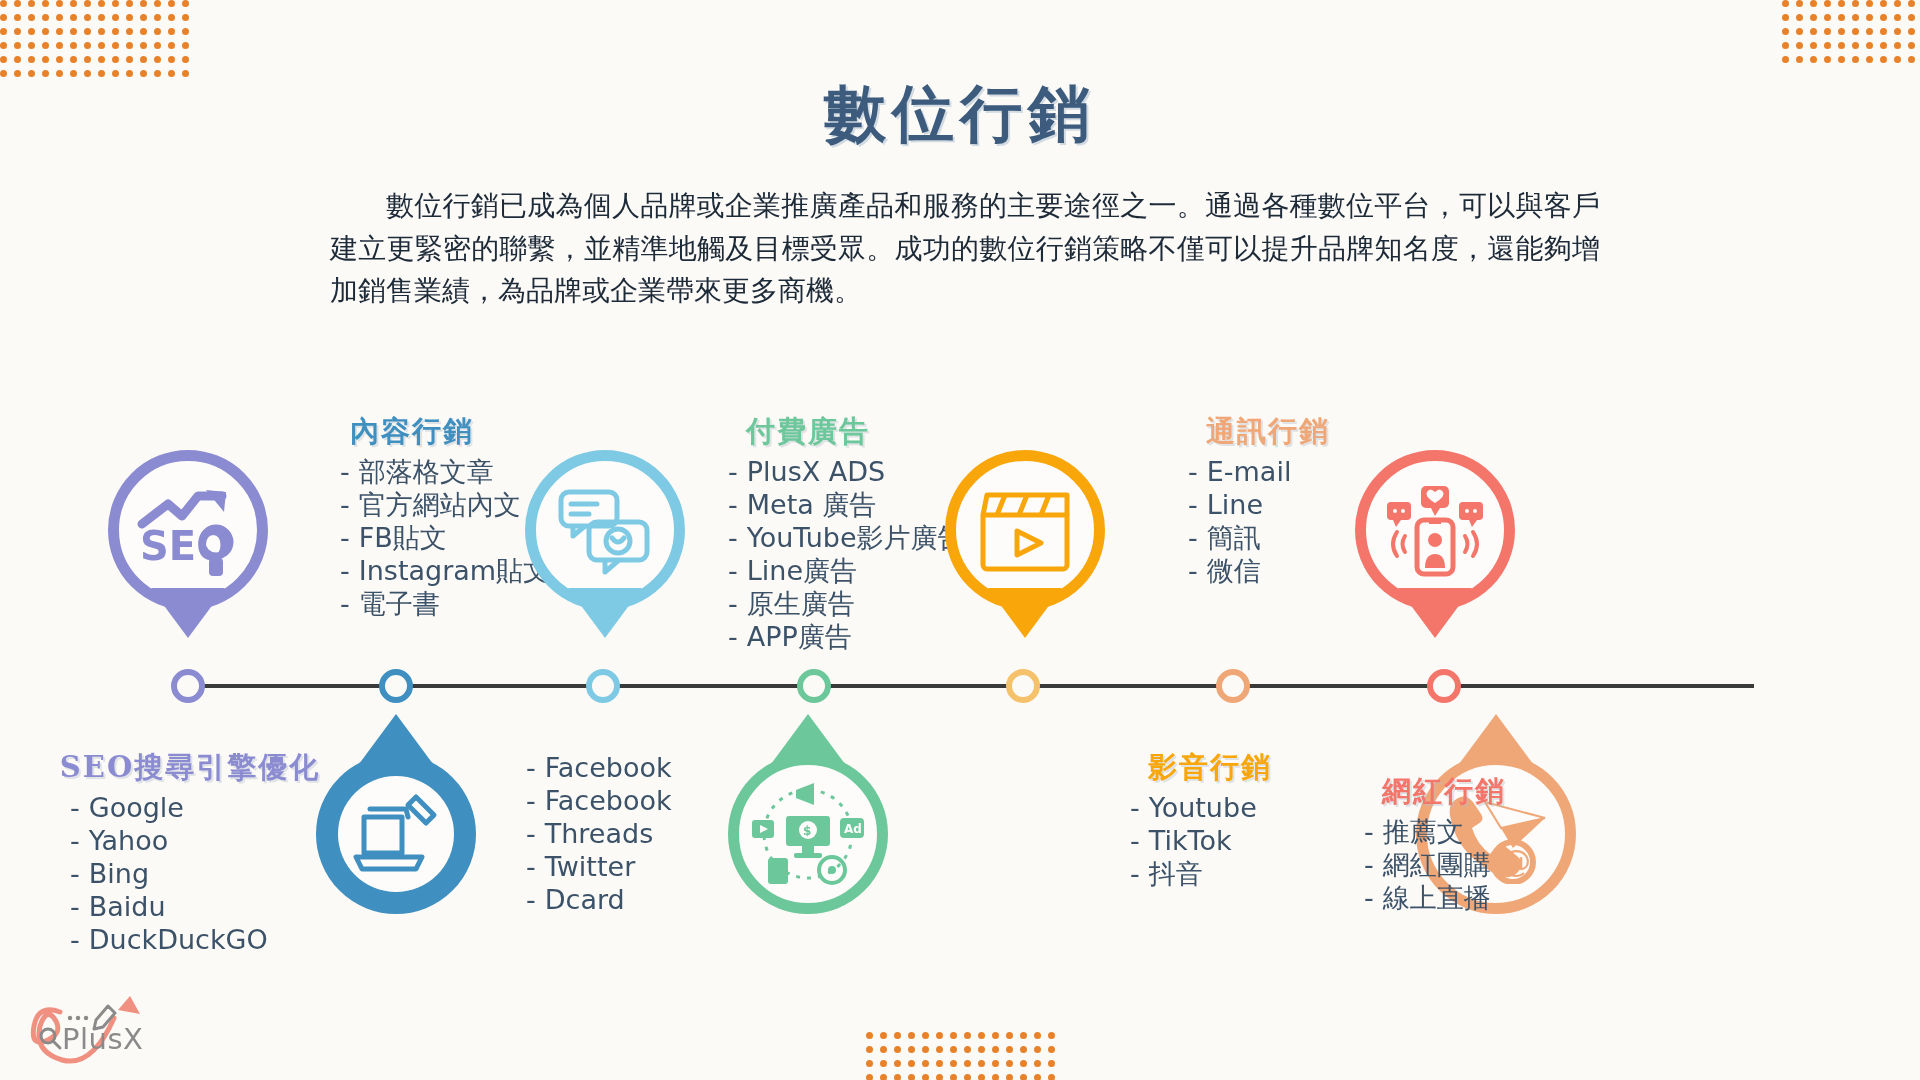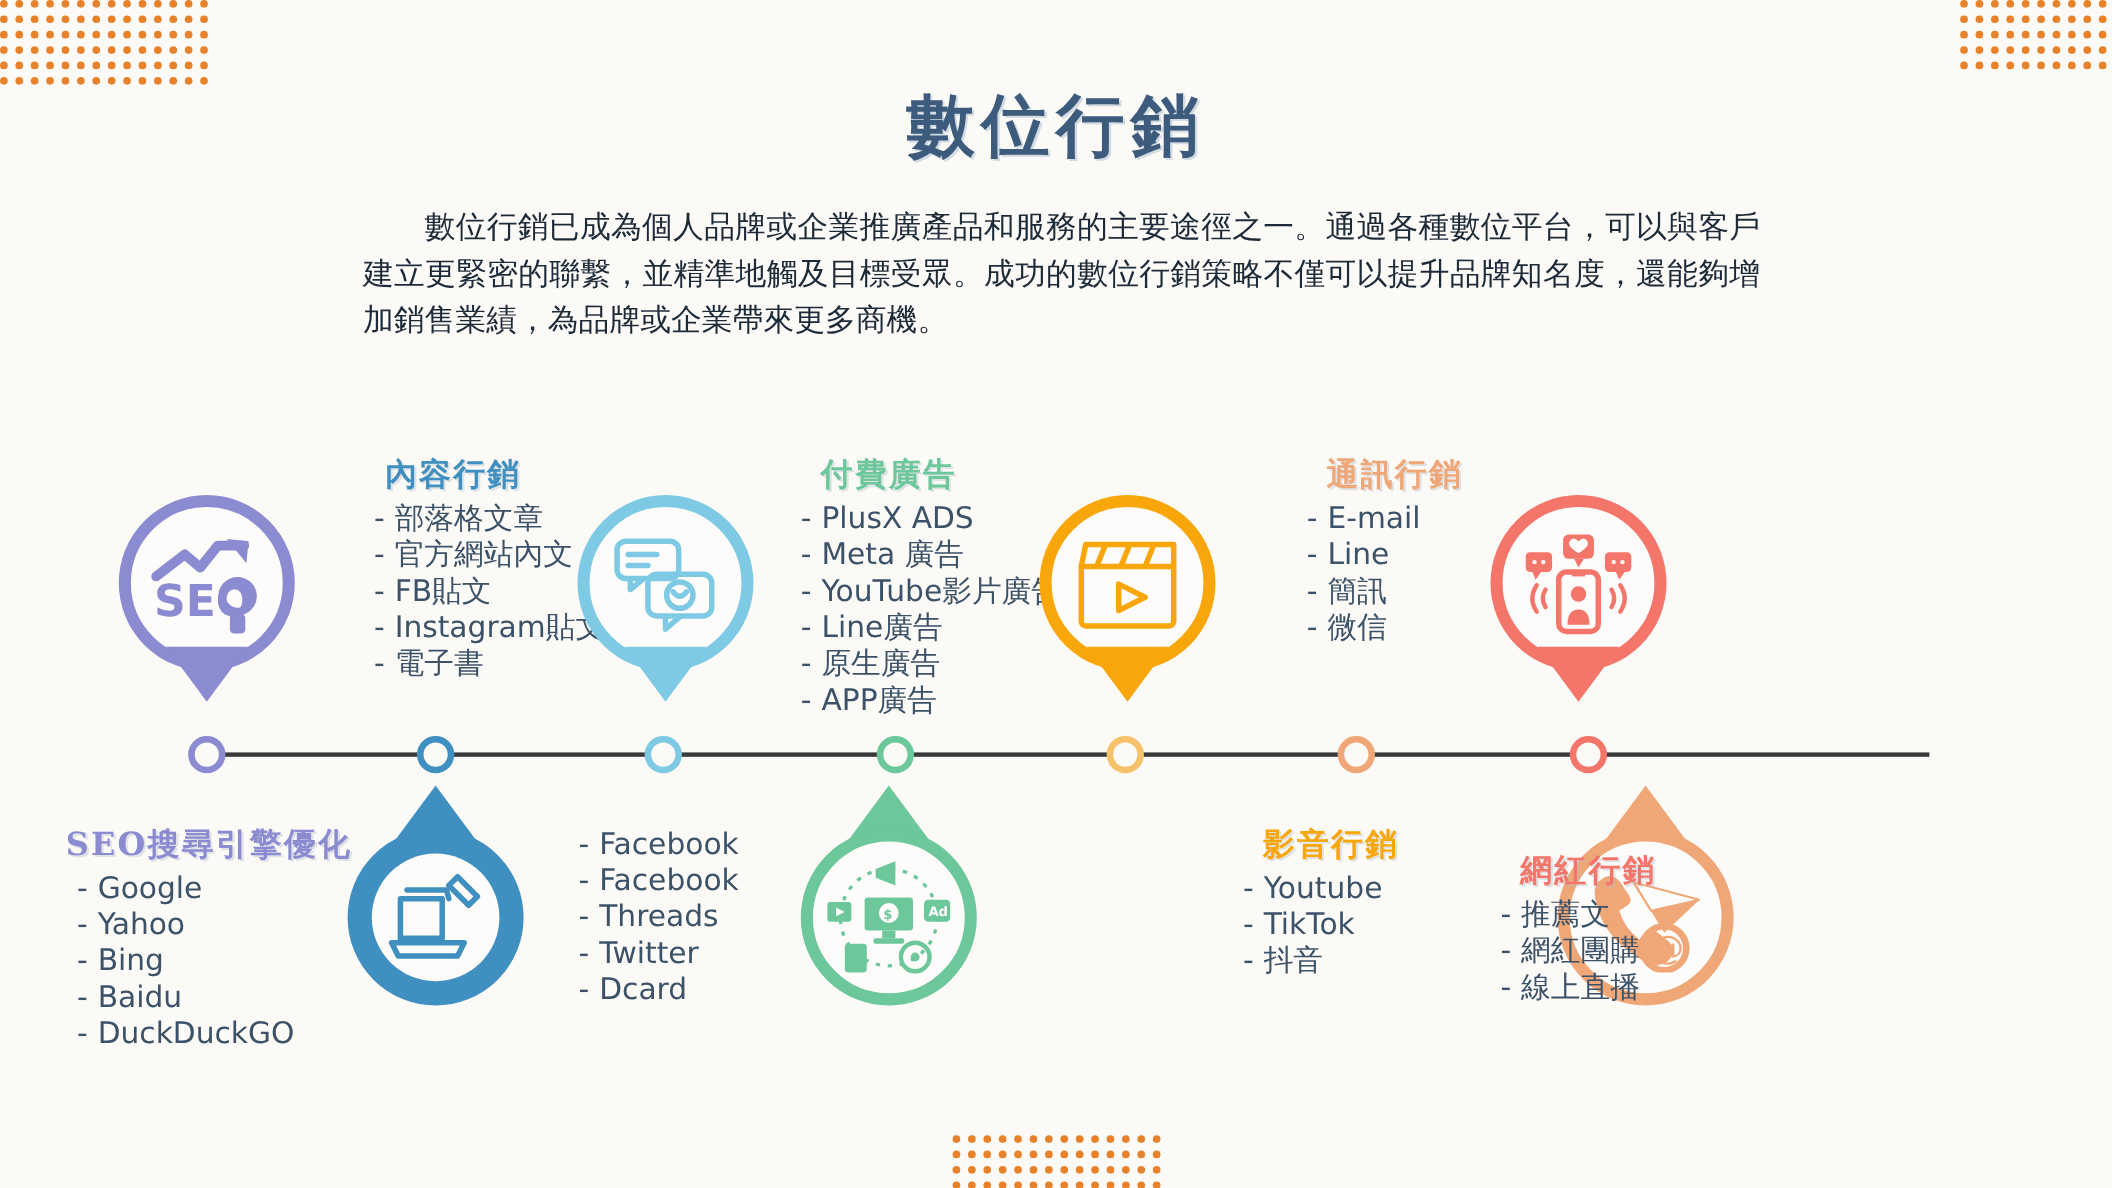--- a/index.html
+++ b/index.html
@@ -528,14 +528,27 @@
   </div>
   <div class="block indent" style="left:1338px; top:772px; width:280px">
     <div class="heading" style="color:#f4766b; padding-left:44px">網紅行銷</div>
     <ul style="padding-left:26px">
       <li><span class="dash">-</span><span>推薦文</span></li>
       <li><span class="dash">-</span><span>網紅團購</span></li>
       <li><span class="dash">-</span><span>線上直播</span></li>
     </ul>
   </div>
 
+  <div id="brand-logo">
+    <svg width="140" height="86" viewBox="0 0 140 86" fill="none">
+      <path d="M42 20 q-22 -8 -26 14 q-4 22 14 14 q16 -8 6 -22 q-8 -10 -14 8 q-6 26 22 34 q30 8 52 -42" stroke="#f09080" stroke-width="5" stroke-linecap="round"></path>
+      <path d="M100 18 l12 -14 l10 18 z" fill="#f09080"></path>
+      <circle cx="30" cy="44" r="7" stroke="#8a8a8a" stroke-width="3"></circle>
+      <path d="M35 49 l7 7" stroke="#8a8a8a" stroke-width="3" stroke-linecap="round"></path>
+      <circle cx="52" cy="26" r="2.2" fill="#8a8a8a"></circle>
+      <circle cx="60" cy="26" r="2.2" fill="#8a8a8a"></circle>
+      <circle cx="68" cy="26" r="2.2" fill="#8a8a8a"></circle>
+      <path d="M78 28 L90 14 L97 21 L85 35 L76 37 z" stroke="#8a8a8a" stroke-width="3" stroke-linejoin="round"></path>
+    </svg>
+    <div class="wordmark">PlusX</div>
+  </div>
 
 </div>
 
 </body></html>

